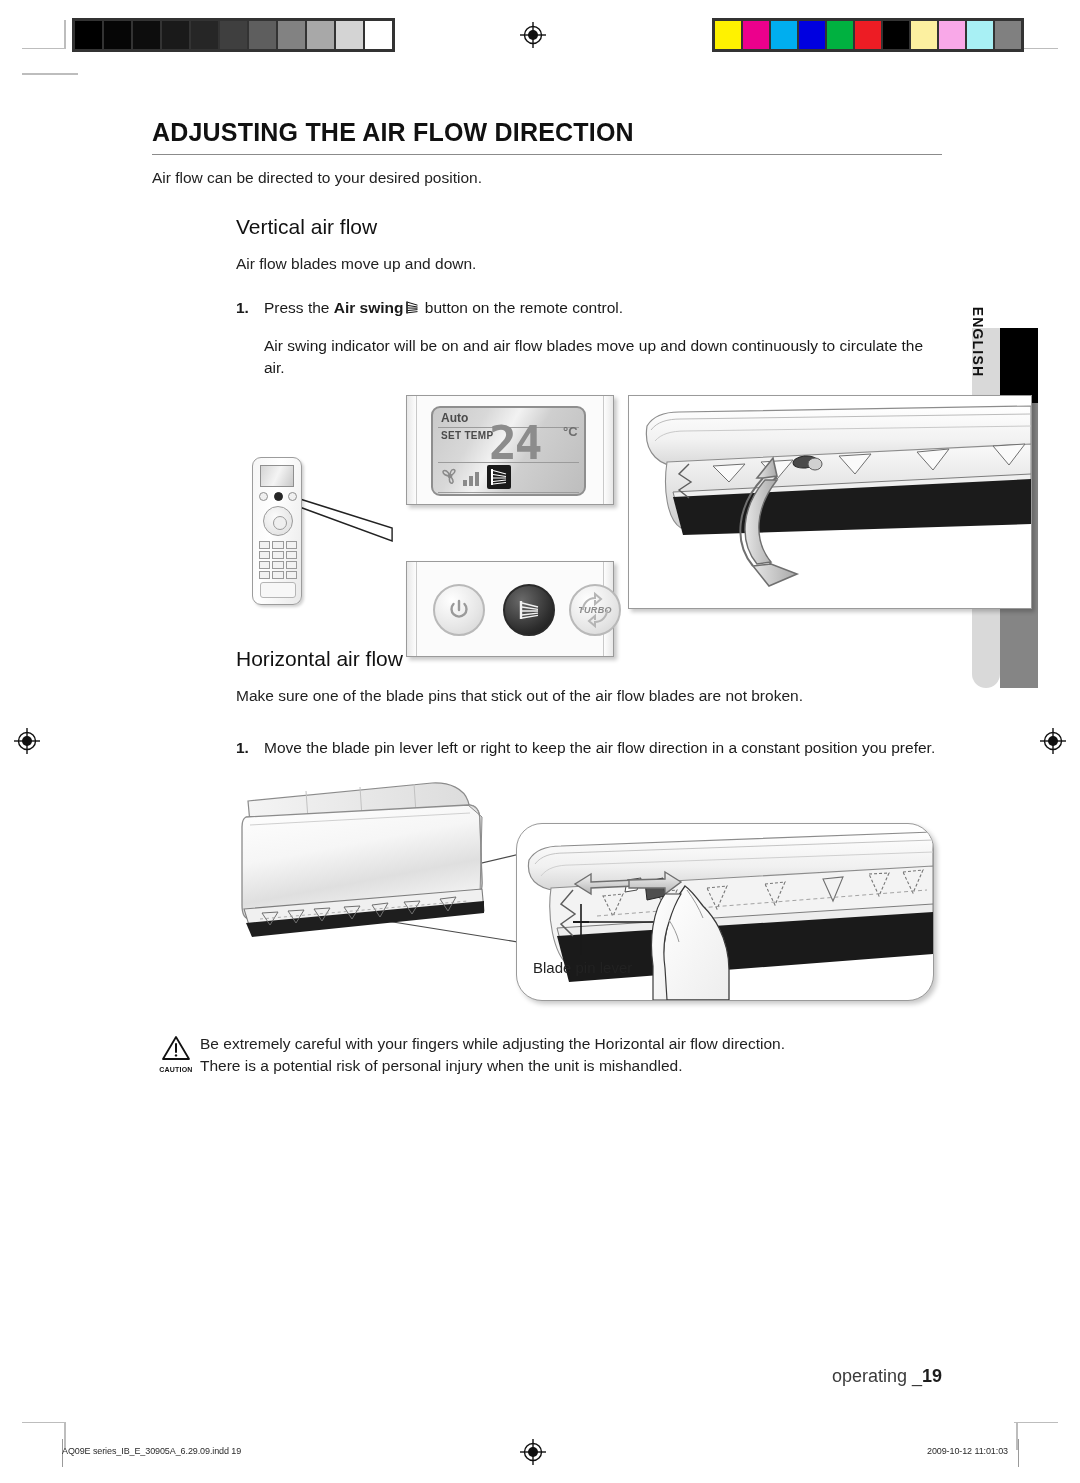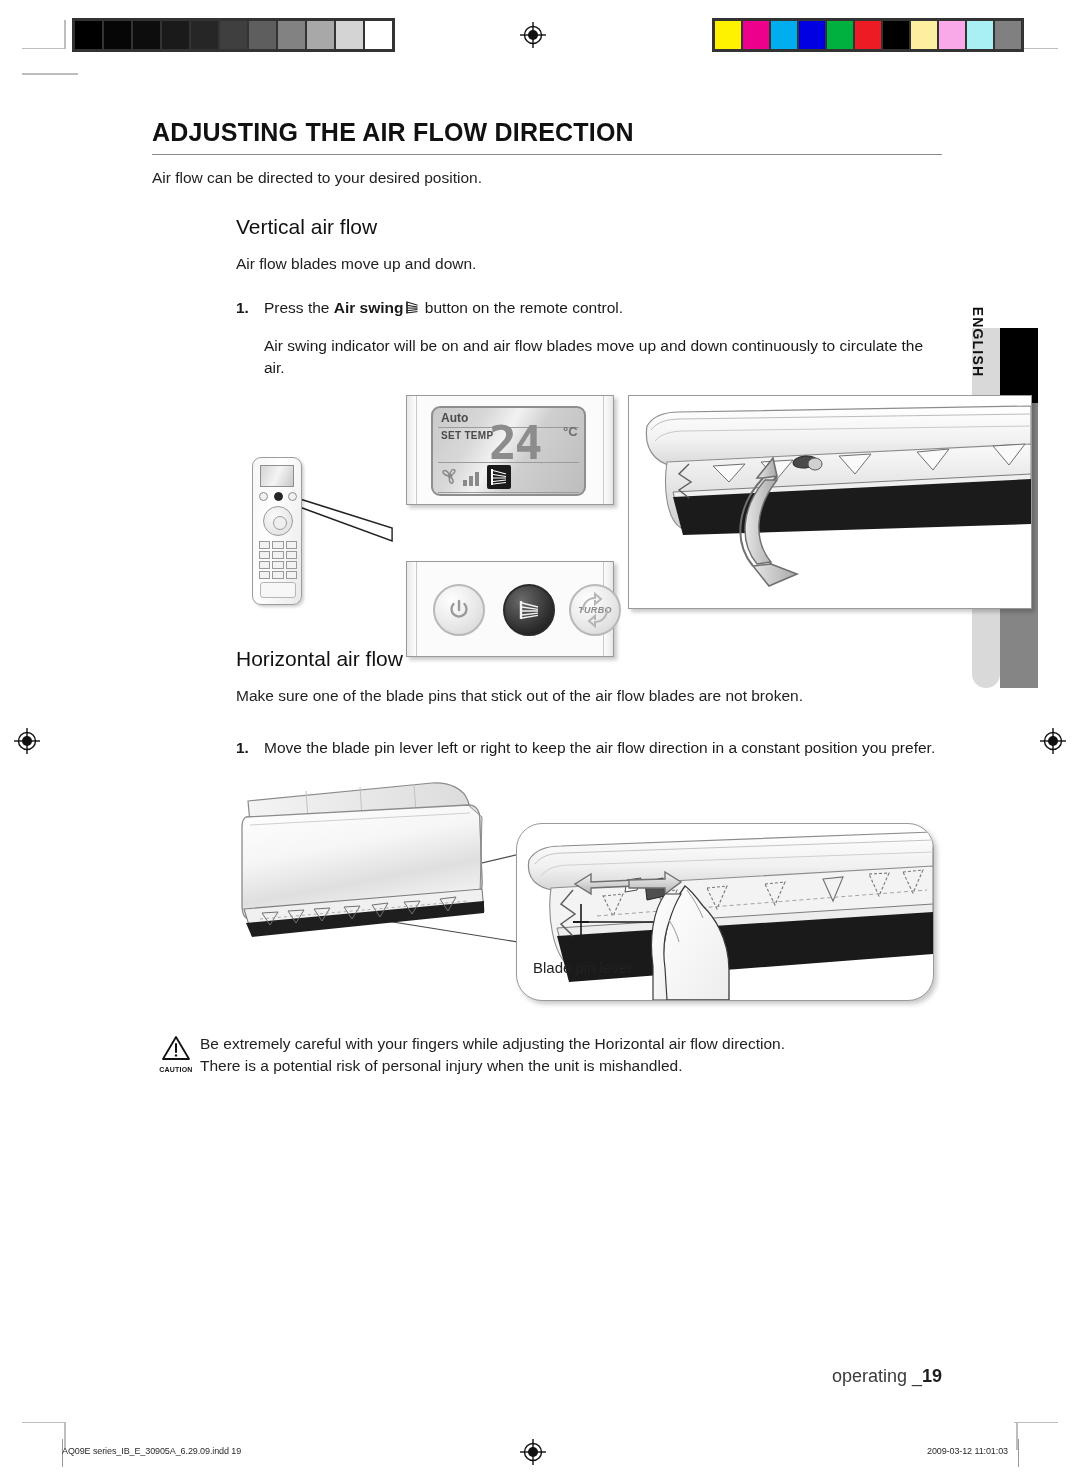--- a/index.html
+++ b/index.html
@@ -547,15 +547,15 @@
   <div class="divider" style="left:62px; top:-4px; height:28px;"></div>
   <div class="left">AQ09E series_IB_E_30905A_6.29.09.indd   19</div>
   <div class="reg-mark" style="left:520px; top:-4px;">
     <svg width="26" height="26" viewBox="0 0 26 26">
       <circle cx="13" cy="13" r="8.5" fill="none" stroke="#111" stroke-width="1.4"></circle>
       <circle cx="13" cy="13" r="5" fill="#111"></circle>
       <line x1="13" y1="0" x2="13" y2="26" stroke="#111" stroke-width="1.4"></line>
       <line x1="0" y1="13" x2="26" y2="13" stroke="#111" stroke-width="1.4"></line>
     </svg>
   </div>
-  <div class="right">2009-03-12   11:01:03</div>
+  <div class="right">2009-10-12   11:01:03</div>
   <div class="divider" style="left:1018px; top:-4px; height:28px;"></div>
 </div>
 
 </body></html>

